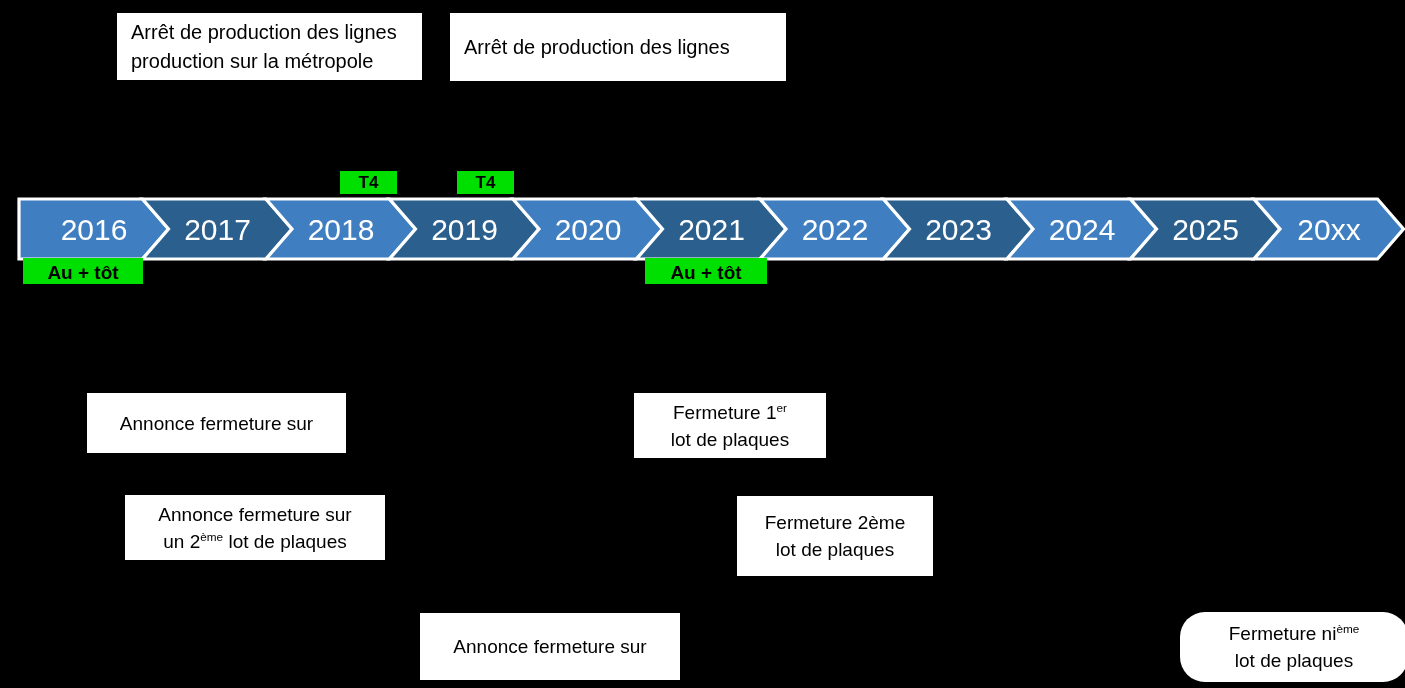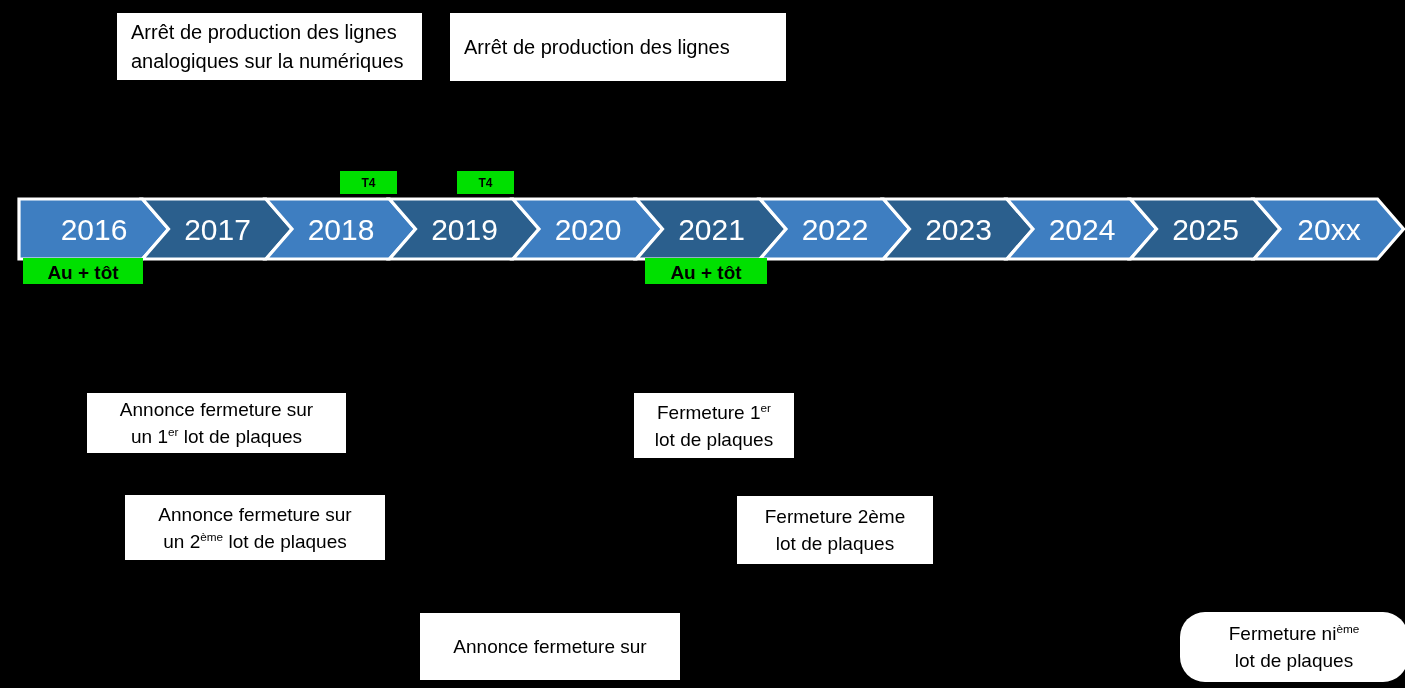--- a/index.html
+++ b/index.html
@@ -53,31 +53,31 @@
   .callout sup { font-size: 0.62em; line-height: 0; }
   .marker {
     position: absolute;
     background: var(--marker-green);
     color: var(--marker-text);
     font-weight: bold;
     display: flex;
     align-items: center;
     justify-content: center;
   }
-  .marker.t4 { font-size: 12px; }
+  .marker.t4 { font-size: 17px; }
   .marker.au-tot { font-size: 19px; align-items: flex-end; }
 </style>
 </head>
 <body>
 
 <div class="stage">
 
   <div class="callout top-box" style="left:117px; top:13px; width:305px; height:67px;">
     <div>Arrêt de production des lignes</div>
-    <div>analogiques sur la numériques</div>
+    <div>production sur la métropole</div>
   </div>
 
   <div class="callout top-box" style="left:450px; top:13px; width:336px; height:68px;">
     <div>Arrêt de production des lignes</div>
   </div>
 
   <div class="marker t4" style="left:340px; top:171px; width:57px; height:23px;">
     <span>T4</span>
   </div>
   <div class="marker t4" style="left:457px; top:171px; width:57px; height:23px;">
@@ -112,38 +112,37 @@
 
   <div class="marker au-tot" style="left:23px; top:258px; width:120px; height:26px;">
     <span>Au + tôt</span>
   </div>
   <div class="marker au-tot" style="left:645px; top:258px; width:122px; height:26px;">
     <span>Au + tôt</span>
   </div>
 
   <div class="callout" style="left:87px; top:393px; width:259px; height:60px;">
     <div>Annonce fermeture sur</div>
-    <div><span>un 1</span><sup>er</sup><span> lot de plaques</span></div>
   </div>
 
   <div class="callout" style="left:125px; top:495px; width:260px; height:65px;">
     <div>Annonce fermeture sur</div>
     <div><span>un 2</span><sup>ème</sup><span> lot de plaques</span></div>
   </div>
 
   <div class="callout" style="left:420px; top:613px; width:260px; height:67px;">
     <div>Annonce fermeture sur</div>
   </div>
 
-  <div class="callout" style="left:634px; top:393px; width:160px; height:65px;">
+  <div class="callout" style="left:634px; top:393px; width:192px; height:65px;">
     <div><span>Fermeture 1</span><sup>er</sup></div>
     <div>lot de plaques</div>
   </div>
 
-  <div class="callout" style="left:737px; top:496px; width:196px; height:68px;">
+  <div class="callout" style="left:737px; top:496px; width:196px; height:80px;">
     <div>Fermeture 2ème</div>
     <div>lot de plaques</div>
   </div>
 
   <div class="callout" style="left:1180px; top:612px; width:228px; height:70px;border-radius:25px;">
     <div><span>Fermeture ni</span><sup>ème</sup></div>
     <div>lot de plaques</div>
   </div>
 
 </div>

